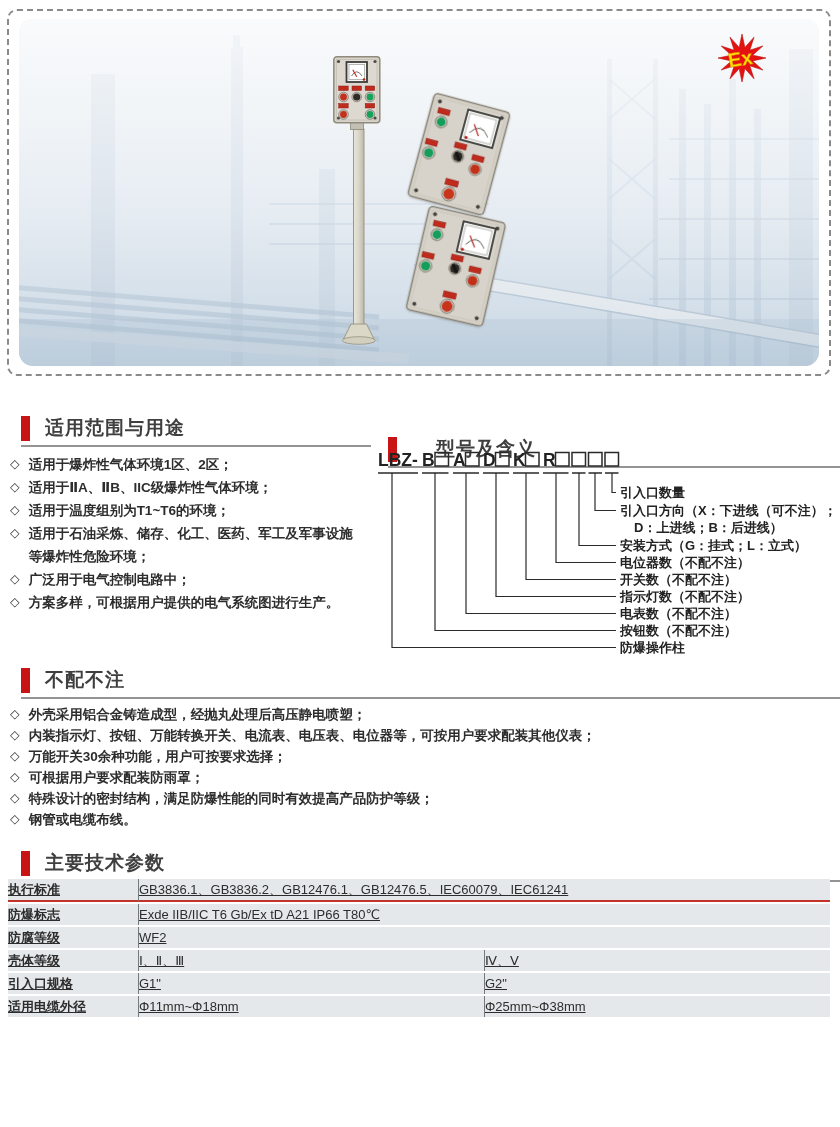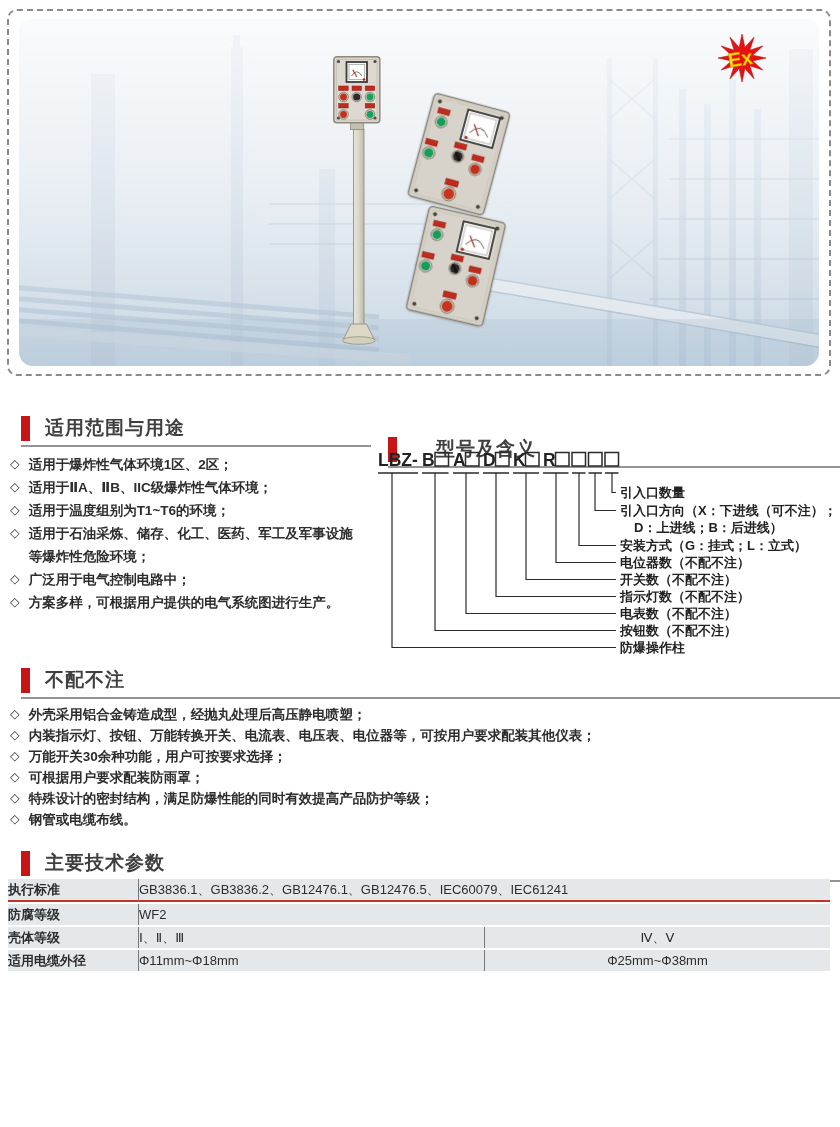--- a/index.html
+++ b/index.html
@@ -37,24 +37,24 @@
   
   .diagram{position:absolute;left:376px;top:447px;}
   .diagram text{font-family:"Liberation Sans","DejaVu Sans",sans-serif;fill:#222;}
   .code-t{font-size:17.5px;font-weight:700;}
   .lbl-t{font-size:13px;font-weight:600;}
 
   
   table.specs{position:absolute;left:8px;top:877px;width:822px;
               border-collapse:separate;border-spacing:0 2px;table-layout:fixed;}
   table.specs td{background:#e5e8ea;height:21px;font-size:13px;padding:0;
-                 vertical-align:middle;color:#2d2d2d;}
+                 vertical-align:middle;color:#2d2d2d;text-decoration:underline;}
   td.lab{width:130px;font-weight:700;padding-left:20px;}
   td.val{padding-left:14px;border-left:1.5px solid #74797e;font-weight:400;}
-  td.v2{padding-left:18px;text-align:center;}
+  td.v2{padding-left:18px;}
   tr.redline td{border-bottom:2px solid #c2342a;}
 </style>
 </head>
 <body>
 
 <div class="page">
 
   <div class="hero">
     <div class="photo">
 
@@ -353,29 +353,38 @@
     <div class="sec-title">主要技术参数</div>
   </div>
 
   <table class="specs">
     <tbody>
         <tr class="redline">
       <td class="lab">执行标准</td>
       <td class="val" colspan="2">GB3836.1、GB3836.2、GB12476.1、GB12476.5、IEC60079、IEC61241</td>
     </tr>
     <tr>
+      <td class="lab">防爆标志</td>
+      <td class="val" colspan="2">Exde IIB/IIC T6 Gb/Ex tD A21 IP66 T80℃</td>
+    </tr>
+    <tr>
       <td class="lab">防腐等级</td>
       <td class="val" colspan="2">WF2</td>
     </tr>
     <tr>
       <td class="lab">壳体等级</td>
       <td class="val" style="width:198px;">Ⅰ、Ⅱ、Ⅲ</td>
       <td class="val v2">Ⅳ、Ⅴ</td>
     </tr>
     <tr>
+      <td class="lab">引入口规格</td>
+      <td class="val" style="width:198px;">G1"</td>
+      <td class="val v2">G2"</td>
+    </tr>
+    <tr>
       <td class="lab">适用电缆外径</td>
       <td class="val" style="width:198px;">Φ11mm~Φ18mm</td>
       <td class="val v2">Φ25mm~Φ38mm</td>
     </tr>
   </tbody>
     </table>
 
 </div>
 
 </body></html>

